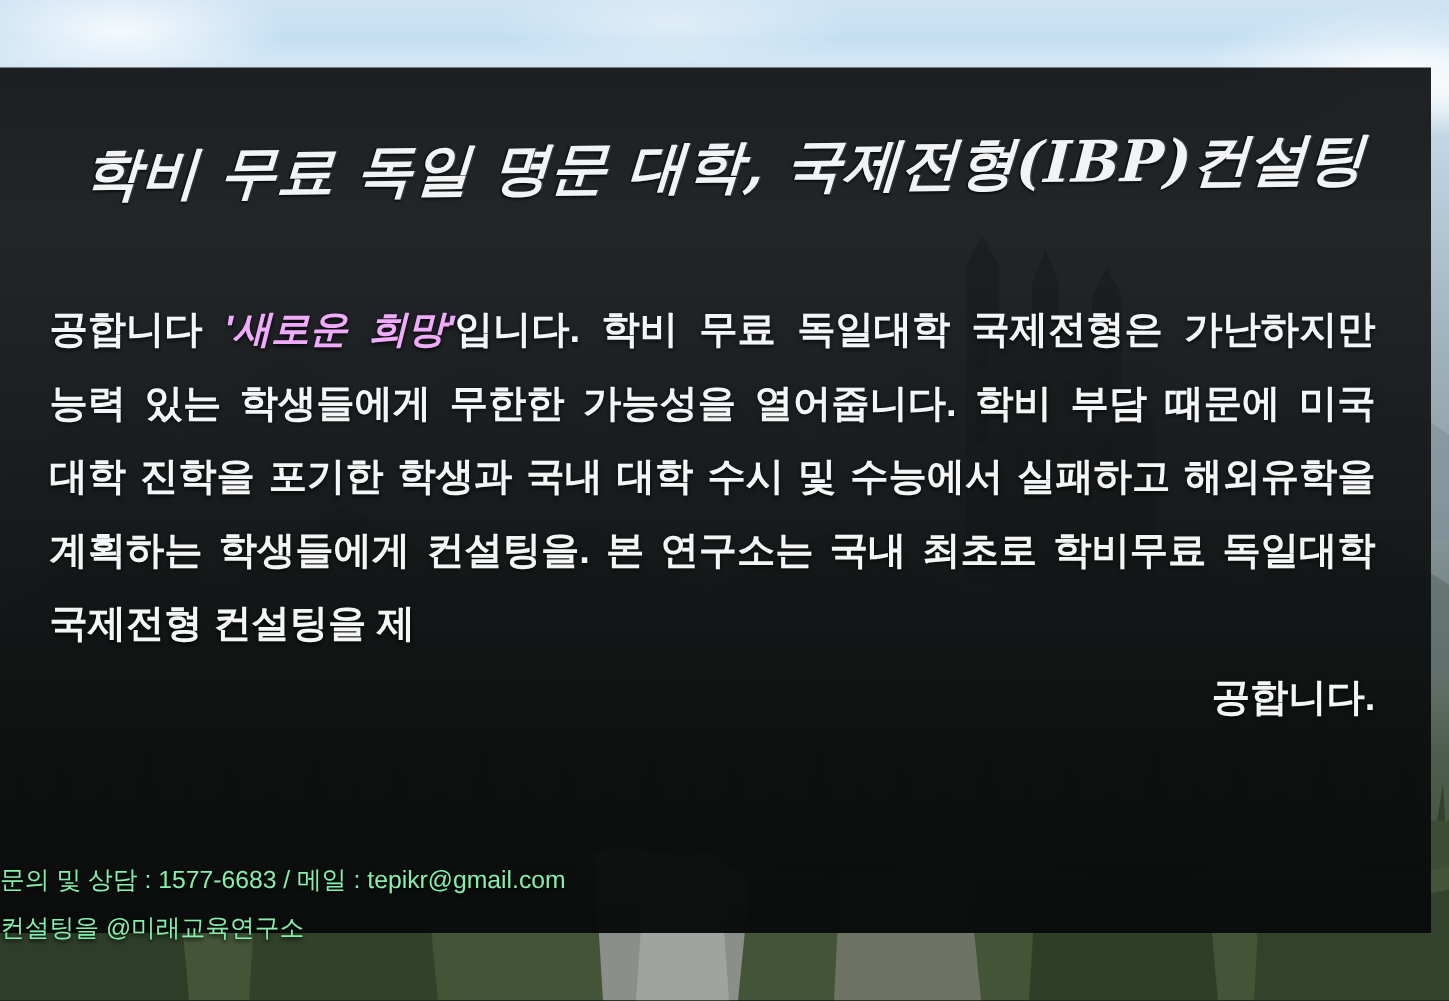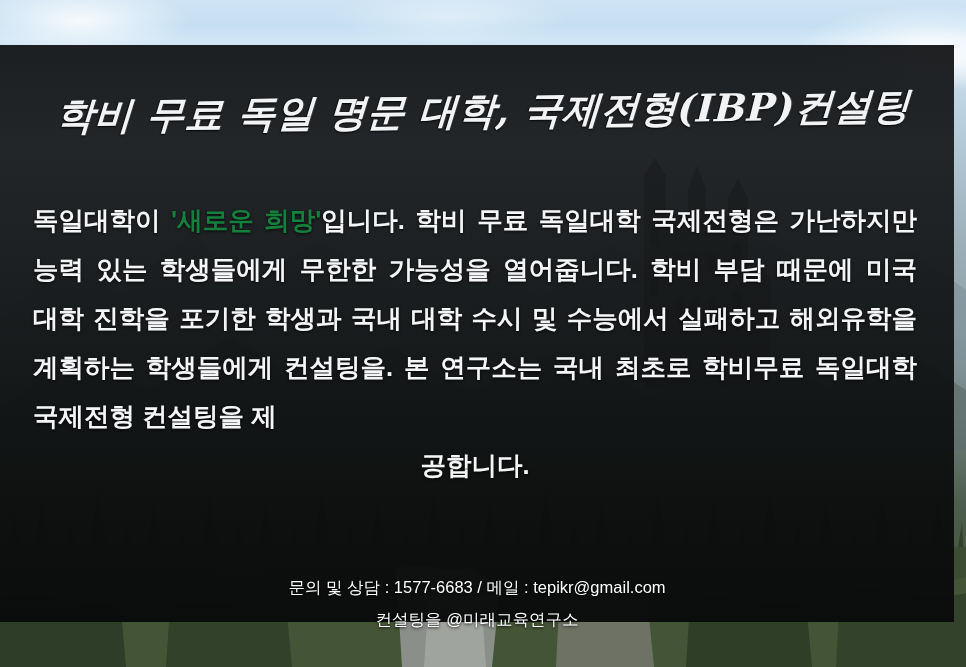--- a/index.html
+++ b/index.html
@@ -113,31 +113,31 @@
     color:#f4f5f6;
     font-size:25.5px;
     font-weight:700;
     line-height:49px;
     text-align:justify;
     text-justify:inter-character;
     word-break:keep-all;
     text-shadow:0 1px 3px rgba(0,0,0,.8);
   }
   .body-copy .hope {
-    color:#15803d;
+    color:#f0abfc;
     text-shadow:0 1px 3px rgba(0,0,0,.85);
-  }
-  .body-copy .lastline { display:block; text-align:center; }
+    font-style:italic;
+  }
+  .body-copy .lastline { display:block; text-align:right; }
 
   
   .footer {
     position:absolute;
     left:0; right:12px; bottom:32px;
-    text-align:center;
-    color:#ffffff;
+    color:#86efac;
     font-size:16.5px;
     line-height:32px;
     text-shadow:0 1px 3px rgba(0,0,0,.9);
   }
   .footer .line { display:block; white-space:nowrap; }
 </style>
 </head>
 <body>
 
 <div id="poster">
@@ -244,20 +244,20 @@
       <path d="M840,46 C880,32 920,58 966,46 L966,120 L836,120 Z" fill="#33432b"></path>
       <path d="M170,60 C210,48 250,70 286,58 L292,120 L166,120 Z" fill="#31412a"></path>
       <path d="M690,54 C730,42 770,66 806,54 L812,120 L686,120 Z" fill="#2f3f27"></path>
     </svg>
   </div>
 
   <div class="overlay"></div>
 
   <h1 class="headline">학비 무료 독일 명문 대학, 국제전형(IBP)컨설팅</h1>
 
-  <div class="body-copy"><span>독일대학이 </span><span class="hope">'새로운 희망'</span><span>입니다. 학비 무료 독일대학 국제전형은 가난하지만 능력 있는 학생들에게 무한한 가능성을 열어줍니다. 학비 부담 때문에 미국 대학 진학을 포기한 학생과 국내 대학 수시 및 수능에서 실패하고 해외유학을 계획하는 학생들에게 컨설팅을. 본 연구소는 국내 최초로 학비무료 독일대학 국제전형 컨설팅을 제</span><span class="lastline">공합니다.</span></div>
+  <div class="body-copy"><span>공합니다 </span><span class="hope">'새로운 희망'</span><span>입니다. 학비 무료 독일대학 국제전형은 가난하지만 능력 있는 학생들에게 무한한 가능성을 열어줍니다. 학비 부담 때문에 미국 대학 진학을 포기한 학생과 국내 대학 수시 및 수능에서 실패하고 해외유학을 계획하는 학생들에게 컨설팅을. 본 연구소는 국내 최초로 학비무료 독일대학 국제전형 컨설팅을 제</span><span class="lastline">공합니다.</span></div>
 
   <div class="footer">
     <span class="line">문의 및 상담 : 1577-6683 / 메일 : tepikr@gmail.com</span>
     <span class="line">컨설팅을 @미래교육연구소</span>
   </div>
 
 </div>
 
 </body></html>

